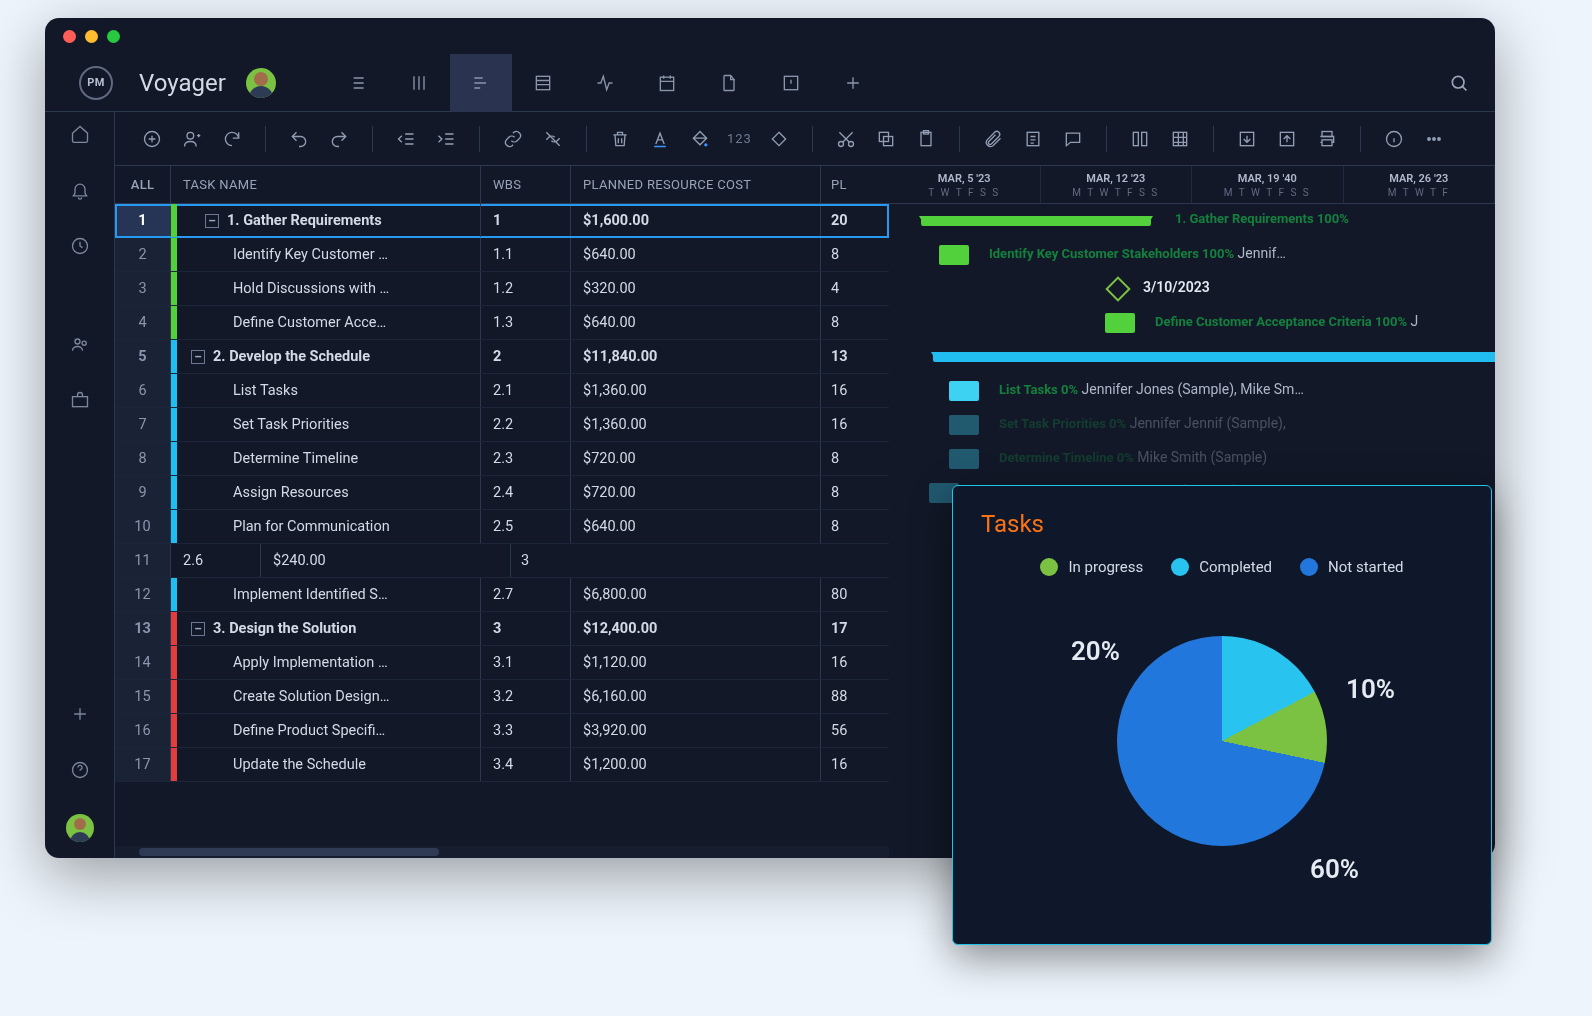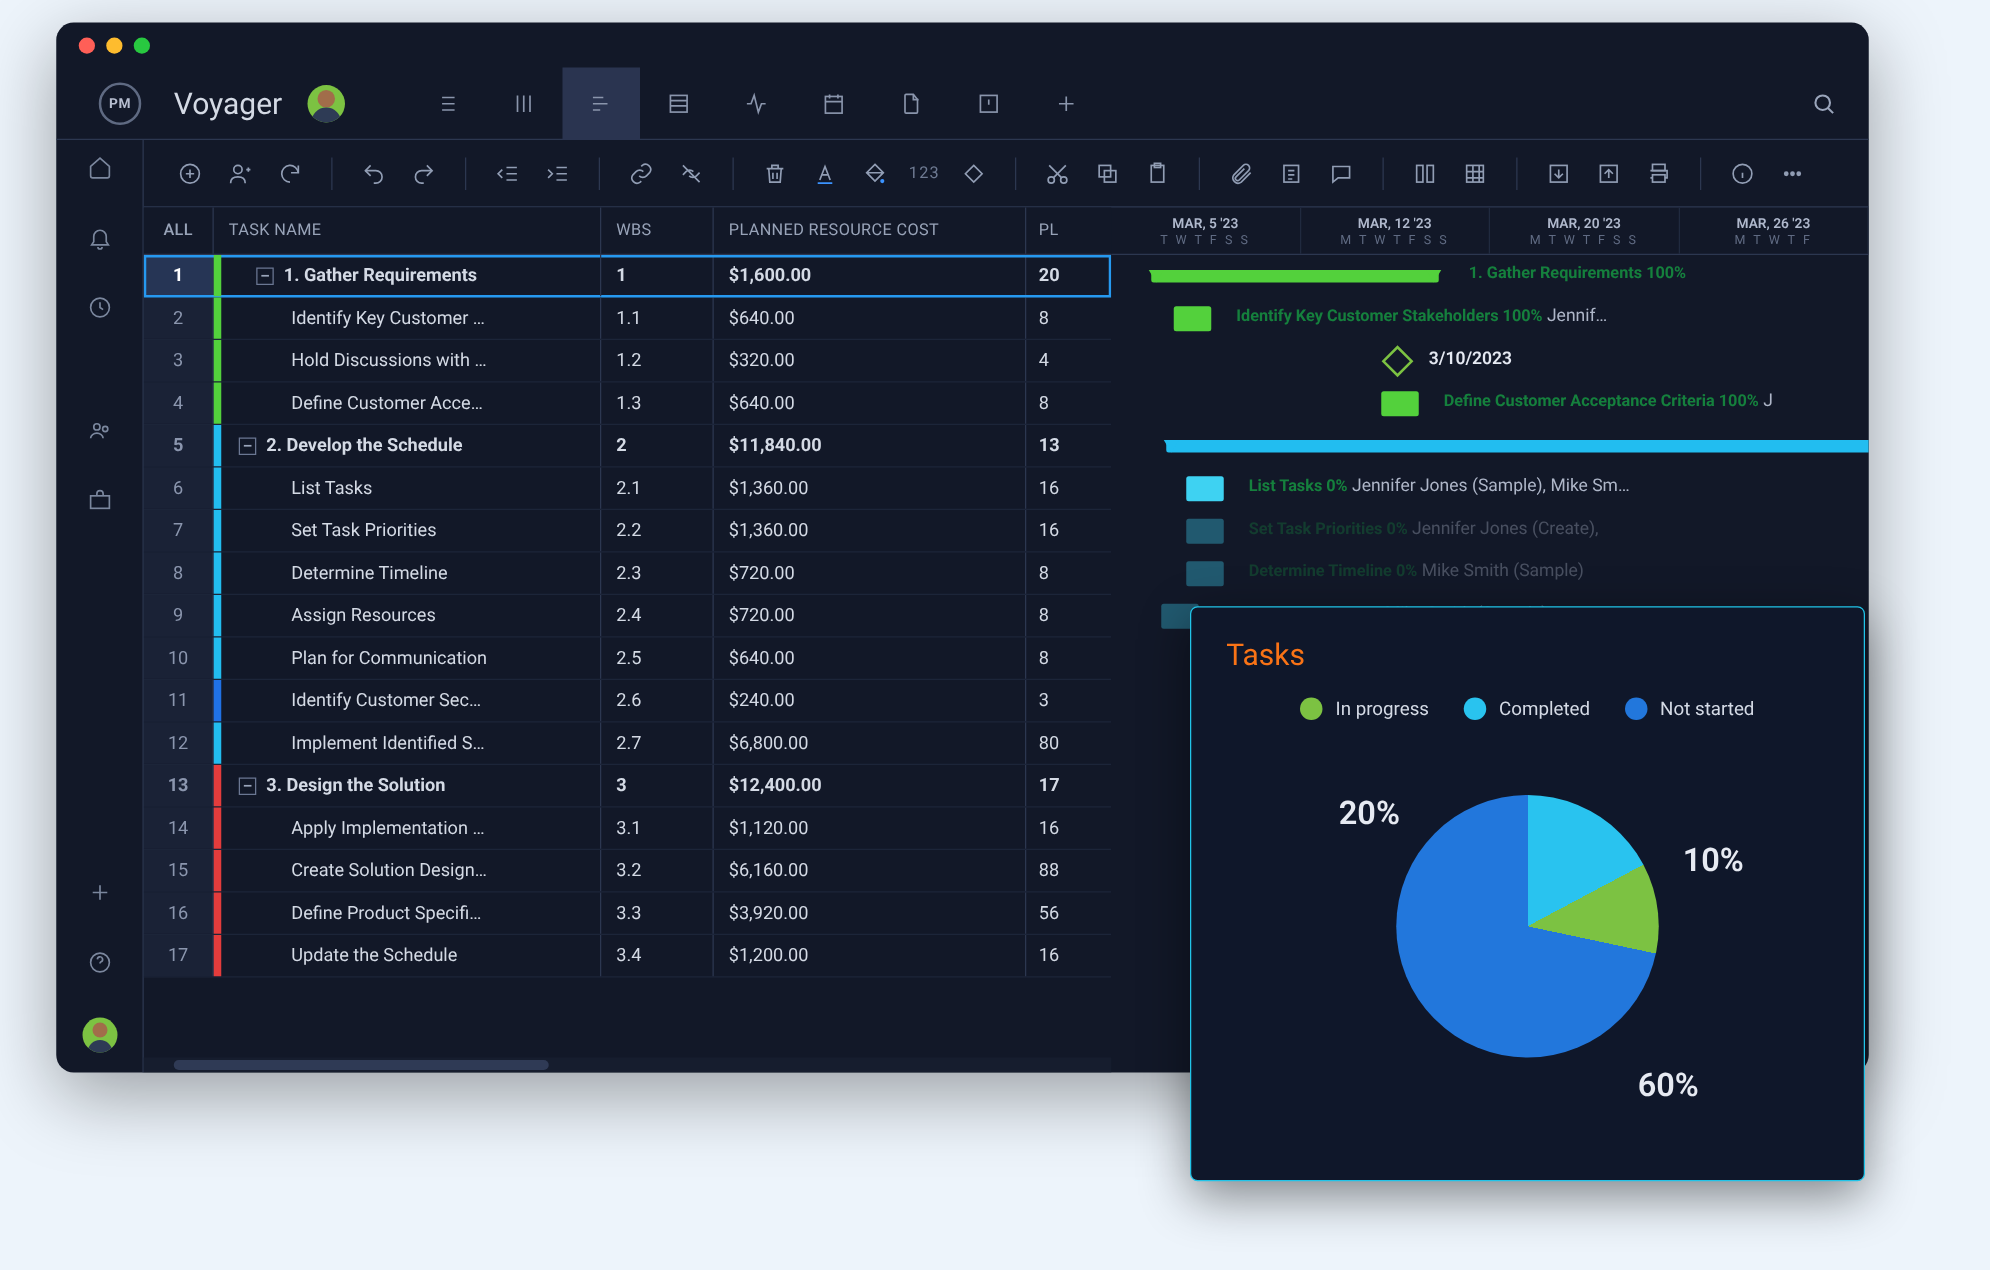--- a/index.html
+++ b/index.html
@@ -610,25 +610,20 @@
                   <span class="color-bar" style="background:#22bdf0"></span>
                   <span class="indent" style="width:56px"></span>
                   <span class="name-text">Plan for Communication</span>
                 </div>
                 <div class="c-wbs">2.5</div>
                 <div class="c-cost">$640.00</div>
                 <div class="c-pl">8</div>
               </div>
               <div class="row">
                 <div class="c-idx">11</div>
-                <div class="c-name">
-                  <span class="color-bar" style="background:#2072e6"></span>
-                  <span class="indent" style="width:56px"></span>
-                  <span class="name-text">Identify Customer Sec…</span>
-                </div>
                 <div class="c-wbs">2.6</div>
                 <div class="c-cost">$240.00</div>
                 <div class="c-pl">3</div>
               </div>
               <div class="row">
                 <div class="c-idx">12</div>
                 <div class="c-name">
                   <span class="color-bar" style="background:#22bdf0"></span>
                   <span class="indent" style="width:56px"></span>
                   <span class="name-text">Implement Identified S…</span>
@@ -703,21 +698,21 @@
           <div class="gantt-header" id="gantt-header">
               <div class="gantt-col">
                 <div class="mon">MAR, 5 '23</div>
                 <div class="days">T  W  T  F  S  S</div>
               </div>
               <div class="gantt-col">
                 <div class="mon">MAR, 12 '23</div>
                 <div class="days">M  T  W  T  F  S  S</div>
               </div>
               <div class="gantt-col">
-                <div class="mon">MAR, 20 '23</div>
+                <div class="mon">MAR, 19 '40</div>
                 <div class="days">M  T  W  T  F  S  S</div>
               </div>
               <div class="gantt-col">
                 <div class="mon">MAR, 26 '23</div>
                 <div class="days">M  T  W  T  F</div>
               </div>
             </div>
           <div class="gantt-body" id="gantt-body">
               <div class="gantt-row">
                 <div class="bar summary-bar" style="left: 32px; width: 230px; background: rgb(83, 209, 60); color: rgb(83, 209, 60);"></div>
@@ -737,21 +732,21 @@
               </div>
               <div class="gantt-row">
                 <div class="bar summary-bar" style="left: 44px; width: 590px; background: rgb(34, 189, 240); color: rgb(34, 189, 240);"></div>
               </div>
               <div class="gantt-row">
                 <div class="bar" style="left: 60px; width: 30px; background: rgb(62, 210, 242);"></div>
                 <span style="position: absolute; left: 102px; top: 7px; white-space: nowrap;"><span class="bar-label" style="position:static">List Tasks  0%</span> <span class="bar-sub">Jennifer Jones (Sample), Mike Sm…</span></span>
               </div>
               <div class="gantt-row" style="opacity: 0.35;">
                 <div class="bar" style="left: 60px; width: 30px; background: rgb(62, 210, 242);"></div>
-                <span style="position: absolute; left: 102px; top: 7px; white-space: nowrap;"><span class="bar-label" style="position:static">Set Task Priorities  0%</span> <span class="bar-sub">Jennifer Jones (Create),</span></span>
+                <span style="position: absolute; left: 102px; top: 7px; white-space: nowrap;"><span class="bar-label" style="position:static">Set Task Priorities  0%</span> <span class="bar-sub">Jennifer Jennif (Sample),</span></span>
               </div>
               <div class="gantt-row" style="opacity: 0.35;">
                 <div class="bar" style="left: 60px; width: 30px; background: rgb(62, 210, 242);"></div>
                 <span style="position: absolute; left: 102px; top: 7px; white-space: nowrap;"><span class="bar-label" style="position:static">Determine Timeline  0%</span> <span class="bar-sub">Mike Smith (Sample)</span></span>
               </div>
               <div class="gantt-row" style="opacity: 0.35;">
                 <div class="bar" style="left: 40px; width: 30px; background: rgb(62, 210, 242);"></div>
                 <span style="position: absolute; left: 82px; top: 7px; white-space: nowrap;"><span class="bar-label" style="position:static">Assign Resources  0%</span> <span class="bar-sub">Mike Smith (Sample)</span></span>
               </div>
               <div class="gantt-row" style="opacity: 0.35;"></div>

